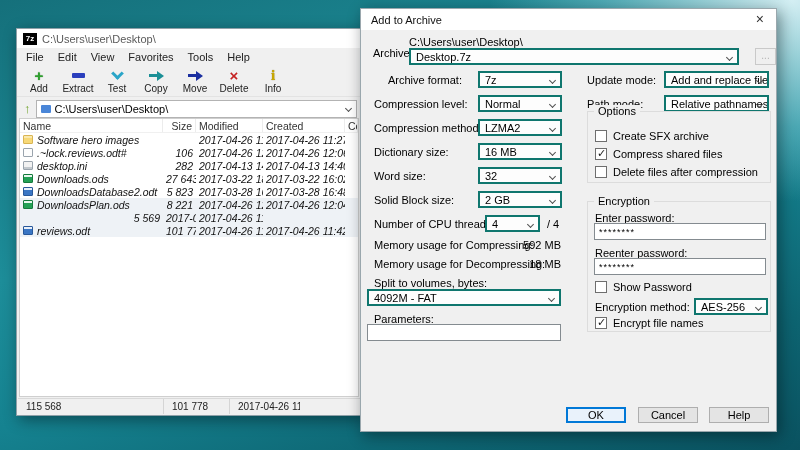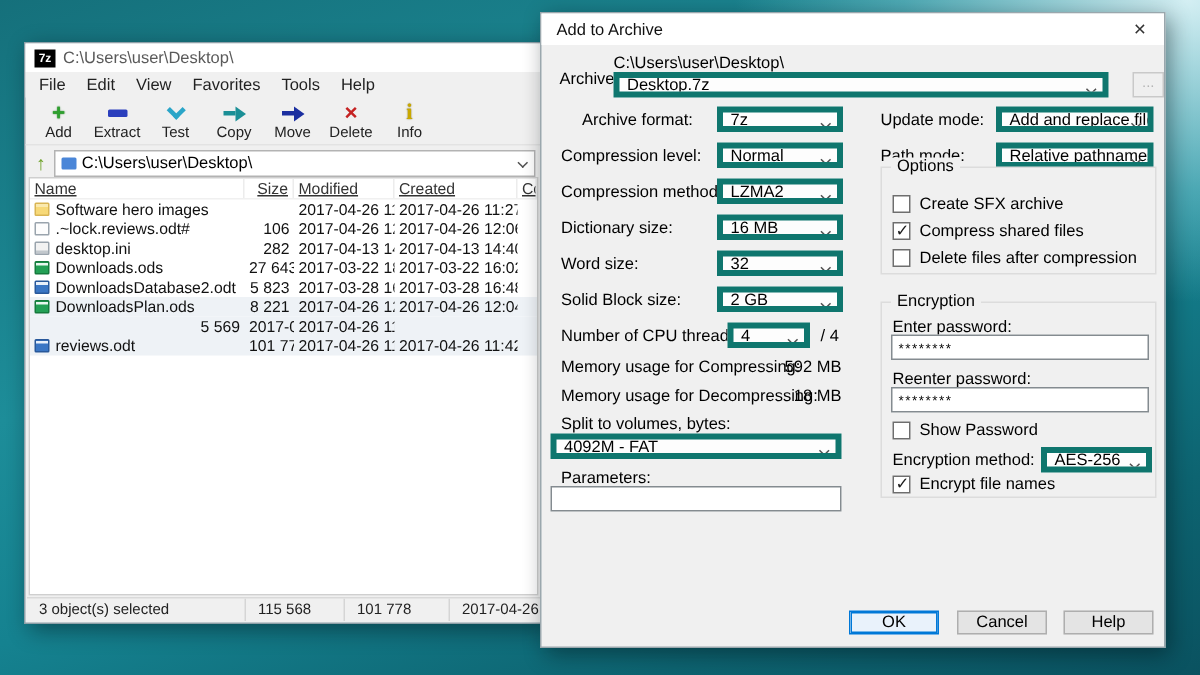--- a/index.html
+++ b/index.html
@@ -30,45 +30,45 @@
   .ic-arrow u { position: absolute; right: 0; top: 0; border-left: 7px solid currentColor; border-top: 5px solid transparent; border-bottom: 5px solid transparent; }
   .ic-x { font-size: 15px; font-weight: bold; color: #c52222; line-height: 13px; }
   .ic-info { font-family: "Liberation Serif", serif; font-size: 15px; font-weight: bold; color: #c9a800; text-shadow: 0 0 1px #6b5a00; line-height: 13px; }
   .addrbar { display: flex; align-items: center; gap: 5px; padding: 3px 4px 3px 7px; }
   .upicon { color: #6fa32a; font-weight: bold; font-size: 13px; line-height: 12px; }
   .addr-combo { flex: 1; height: 18px; background: #fff; border: 1px solid #b3b3b3; display: flex; align-items: center; gap: 4px; padding: 0 16px 0 4px; font-size: 11px; position: relative; }
   .deskicon { width: 10px; height: 8px; background: #4a86d8; border-radius: 1px; flex: none; }
   .chev { position: absolute; right: 5px; top: 5px; width: 5px; height: 5px; border-right: 1px solid #505050; border-bottom: 1px solid #505050; transform: rotate(45deg); }
   .list { position: absolute; top: 89px; left: 2px; right: 2px; bottom: 18px; background: #fff; border: 1px solid #cfcfcf; overflow: hidden; font-size: 10.5px; }
   .lheader, .lrow { display: grid; grid-template-columns: 143px 33px 67px 82px 1fr; height: 13px; align-items: center; white-space: nowrap; }
-  .lheader { color: #333; height: 14px; border-bottom: 1px solid #f0f0f0; text-decoration: underline; }
+  .lheader { color: #333; height: 14px; border-bottom: 1px solid #f0f0f0; }
   .lheader span { border-right: 1px solid #ececec; height: 100%; padding: 1px 3px 0 3px; overflow: hidden; }
   .lheader .hsize { text-align: right; }
-  .lrow { color: #111; }
+  .lrow { color: #111; font-style: italic; }
   .lrow.sel { background: #eef2f6; }
   .cell { overflow: hidden; padding: 0 3px; }
   .cname { display: flex; align-items: center; gap: 4px; }
   .csize { text-align: right; }
   .fi { width: 10px; height: 9px; flex: none; border-radius: 1px; display: inline-block; }
   .fi-folder { background: #f7d978; border: 1px solid #d9b554; box-shadow: inset 0 2px 0 #fae9ae; }
   .fi-file { background: #fdfdfd; border: 1px solid #9aa4ad; }
   .fi-ini { background: #f2f2f2; border: 1px solid #9aa4ad; box-shadow: inset 0 -2px 0 #c2c8cd; }
   .fi-ods { background: #23a055; border: 1px solid #157a3c; box-shadow: inset 0 2px 0 #e8f7ee; }
   .fi-odt { background: #3a76c4; border: 1px solid #28589a; box-shadow: inset 0 2px 0 #e8f0fa; }
   .statusbar { position: absolute; left: 1px; right: 1px; bottom: 1px; height: 16px; background: #f0f0f0; border-top: 1px solid #d9d9d9; display: grid; grid-template-columns: 146px 66px 70px 1fr; font-size: 10px; color: #222; align-items: center; white-space: nowrap; overflow: hidden; }
   .statusbar span { border-right: 1px solid #d5d5d5; height: 100%; padding: 2px 0 0 8px; overflow: hidden; }
   .statusbar span:last-child { border-right: none; }
 
   
   #dialog { left: 360px; top: 8px; width: 417px; height: 424px; border-color: #9aa7ad; }
   .dtitle { height: 21px; background: #fff; display: flex; align-items: center; padding: 6px 10px; font-size: 11px; color: #111; }
   .dclose { position: absolute; right: 9px; top: 2px; font-size: 14px; color: #333; line-height: 16px; padding: 0 3px; }
   .dlabel { position: absolute; font-size: 11px; color: #000; white-space: nowrap; }
   .dval { position: absolute; font-size: 11px; color: #000; white-space: nowrap; }
-  .combo { position: absolute; height: 17px; background: #fdfdfd; border: 4px solid #0f766e; font-size: 11px; display: flex; align-items: center; padding: 0 16px 0 5px; white-space: nowrap; overflow: hidden; }
+  .combo { position: absolute; height: 17px; background: #fdfdfd; border: 2px solid #0f766e; font-size: 11px; display: flex; align-items: center; padding: 0 16px 0 5px; white-space: nowrap; overflow: hidden; }
   .tfield { position: absolute; height: 17px; background: #fff; border: 1px solid #848b90; font-size: 9px; letter-spacing: 1px; display: flex; align-items: center; padding: 0 4px; }
   .browse { position: absolute; width: 21px; height: 17px; background: #efefef; border: 1px solid #c9c9c9; color: #b5b5b5; font-size: 10px; text-align: center; line-height: 14px; }
   .group { position: absolute; border: 1px solid #dcdcdc; }
   .gtitle { position: absolute; font-size: 11px; color: #000; background: #f0f0f0; padding: 0 4px; }
   .cb { position: absolute; display: flex; align-items: center; gap: 6px; font-size: 11px; color: #000; white-space: nowrap; }
   .box { width: 12px; height: 12px; background: #fff; border: 1px solid #6e6e6e; flex: none; position: relative; }
   .box.checked::after { content: "✓"; position: absolute; left: 1px; top: -2px; font-size: 11px; color: #1a1a1a; }
   .btn { position: absolute; width: 60px; height: 16px; background: #e4e4e4; border: 1px solid #aeaeae; font-size: 11px; color: #000; text-align: center; line-height: 14px; }
   .btn.default { border-color: #0078d7; box-shadow: inset 0 0 0 1px #0078d7; background: #e9f2fb; }
 </style>
@@ -225,21 +225,20 @@
           <i class="fi fi-odt"></i>
           <span>reviews.odt</span>
         </span>
       <span class="cell csize">101 778</span>
       <span class="cell">2017-04-26 11:42</span>
       <span class="cell">2017-04-26 11:42</span>
       <span class="cell"></span>
     </div>
   </div>
   <div class="statusbar">
-    <span>3 object(s) selected</span>
     <span>115 568</span>
     <span>101 778</span>
     <span>2017-04-26 11:42</span>
   </div>
 </div>
 
 <div class="win" id="dialog">
   <div class="dtitle">
     <span>Add to Archive</span>
   </div>

